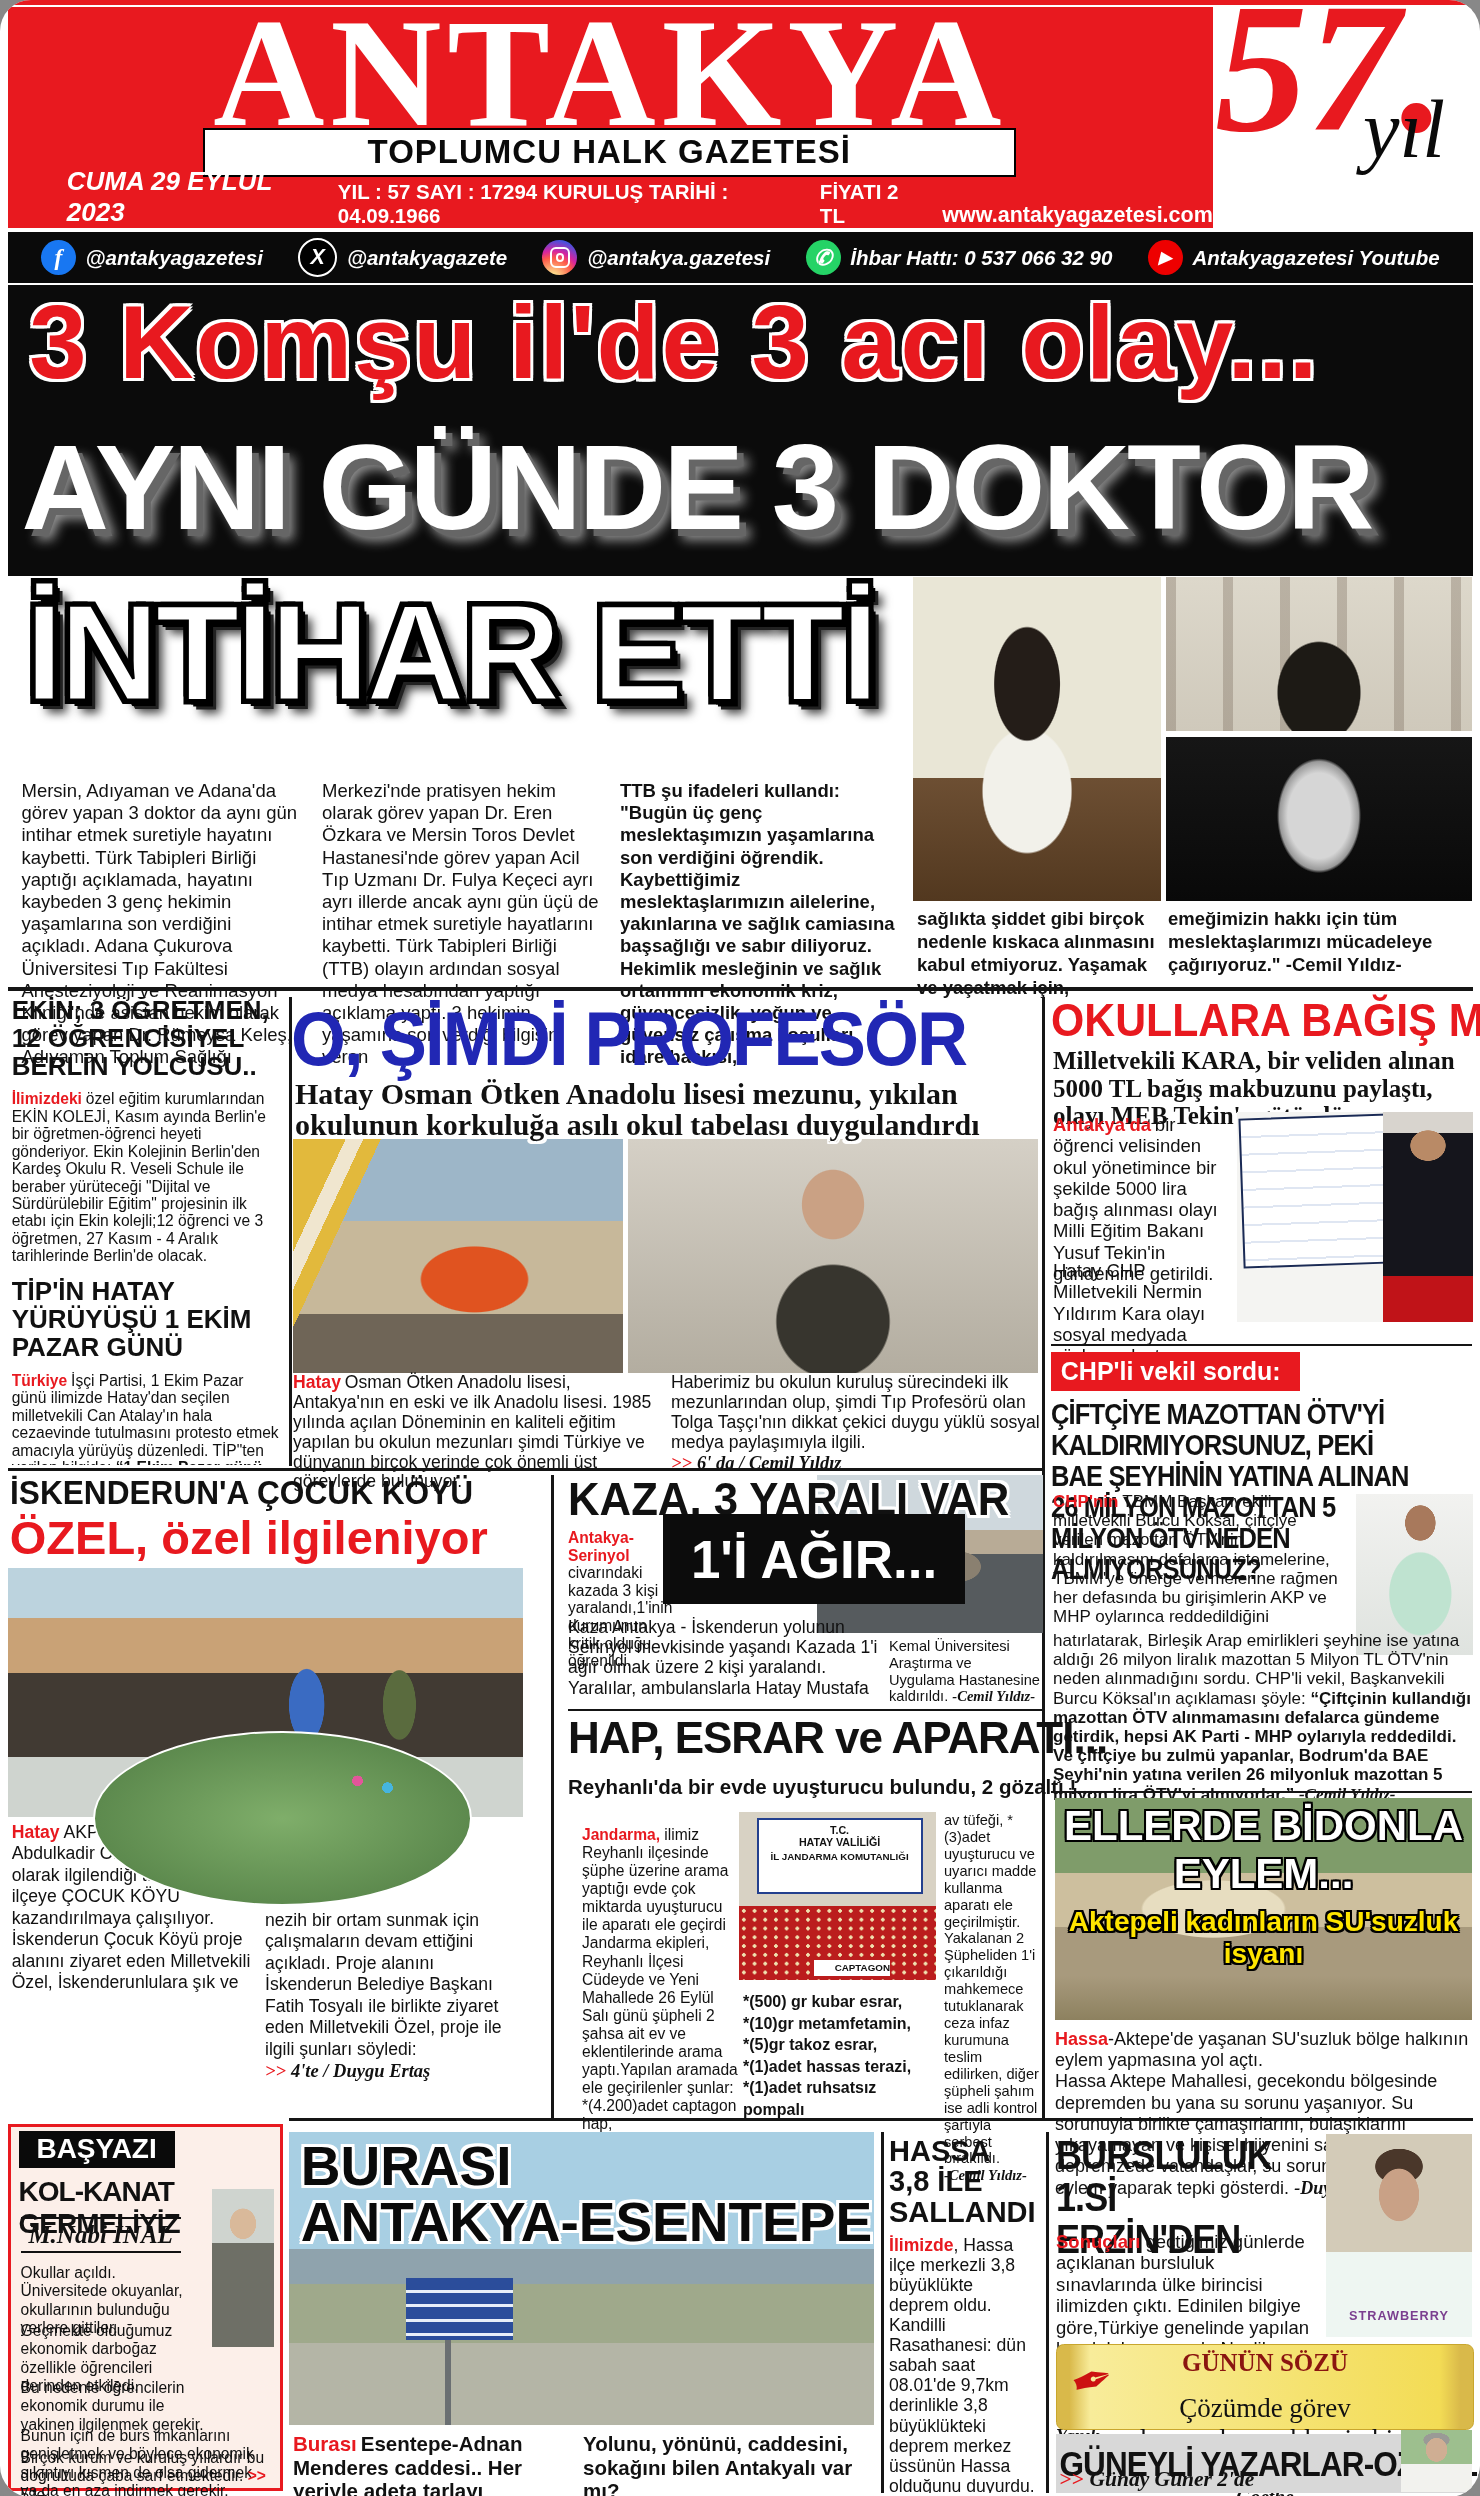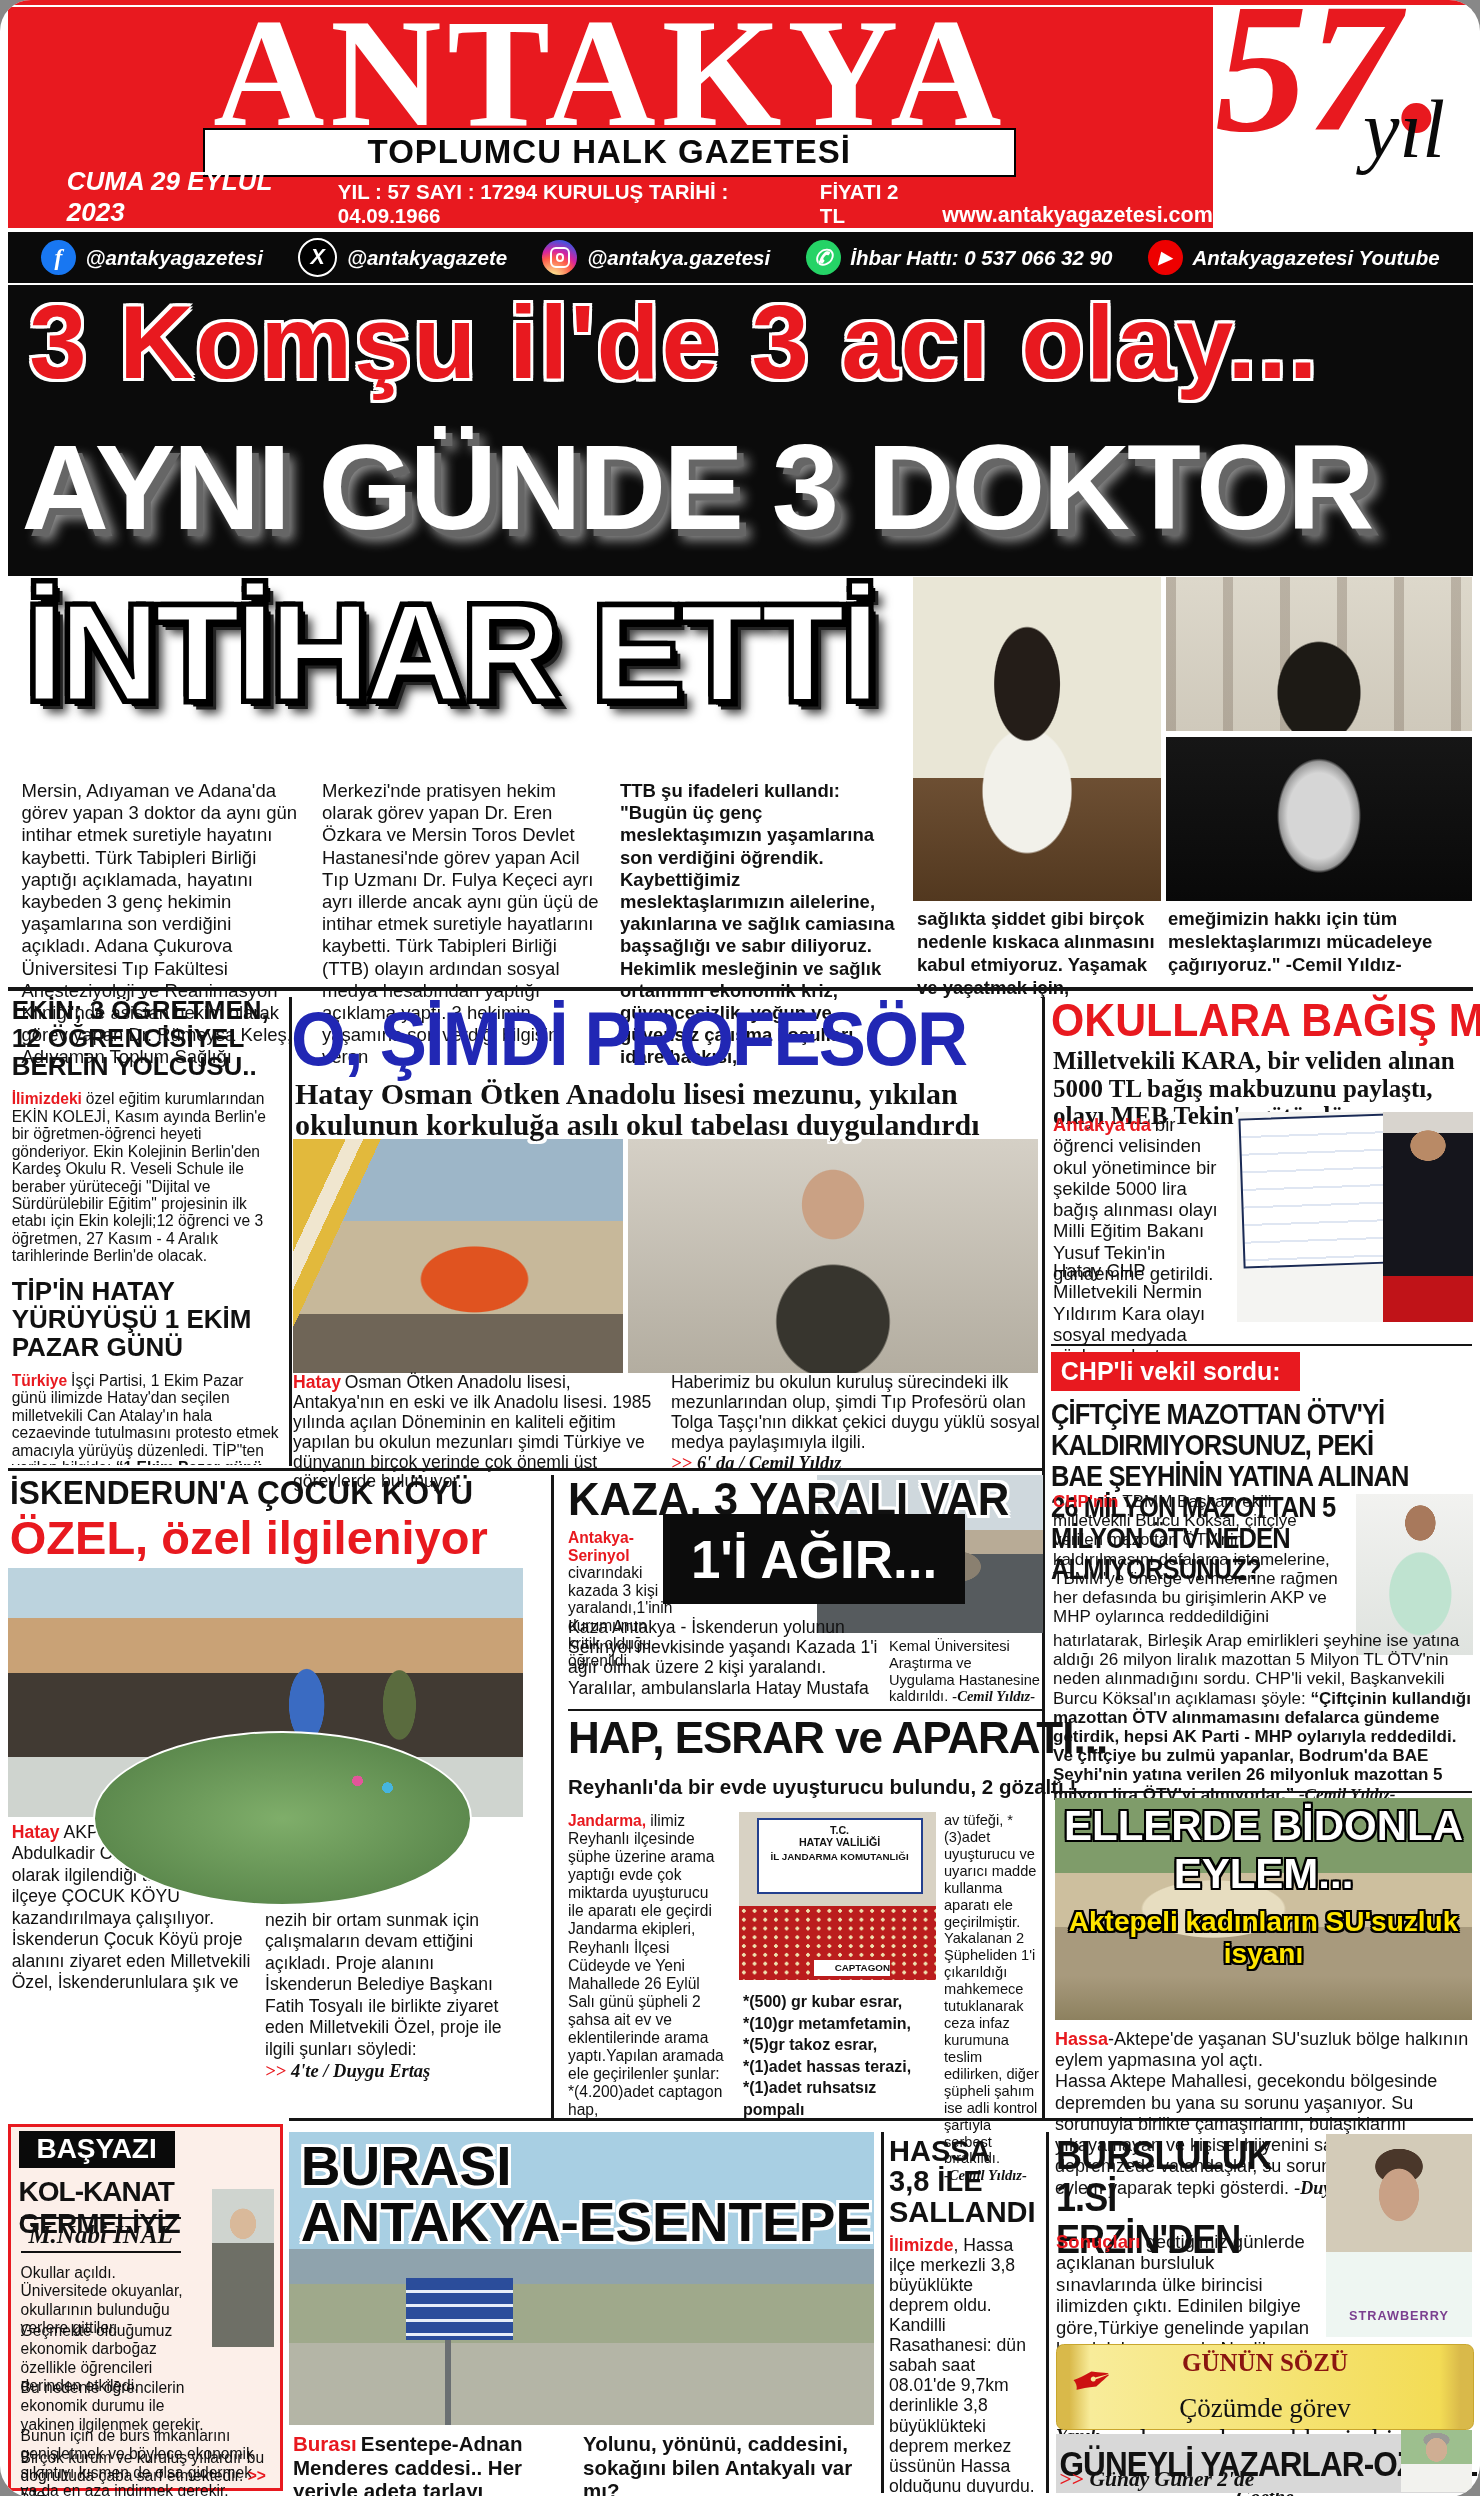--- a/index.html
+++ b/index.html
@@ -217,21 +217,21 @@
   <div class="ph" style="left:739px;top:1812px;width:197px;height:168px;background:#d8d2c4">
     <div class="abs" style="left:17.6px;top:5.9px;width:162px;height:72px;background:#fff;border:2px solid #23408e;text-align:center;font-weight:bold">
       <div style="font-size:10.7px;margin-top:3.9px">T.C.</div>
       <div style="font-size:10.7px">HATAY VALİLİĞİ</div>
       <div style="font-size:9.8px;margin-top:2.9px">İL JANDARMA KOMUTANLIĞI</div>
     </div>
     <div class="abs" style="left:0;top:94px;width:197px;height:74px;background:
         radial-gradient(circle 2px at 4.9px 4.9px,#efe0ae 0 1.6px,transparent 2px),#bb1d1d;background-size:10.7px 8.8px"></div>
     <div class="abs" style="left:75px;top:148px;width:76px;height:15.6px;background:#fff;font-size:9.8px;font-weight:bold;text-align:right;line-height:15.6px">CAPTAGON</div>
   </div>
-  <p class="abs" style="left:568px;top:1812px;width:158px;font-size:15.6px;line-height:1.16;margin:0">
+  <p class="abs" style="left:568px;top:1812px;width:158px;font-size:15.6px;line-height:1.16;margin:14px">
     <span class="lead" style="margin:0">Jandarma,</span> <span>ilimiz Reyhanlı ilçesinde şüphe üzerine arama yaptığı evde çok miktarda uyuşturucu ile aparatı ele geçirdi Jandarma ekipleri, Reyhanlı İlçesi Cüdeyde ve Yeni Mahallede 26 Eylül Salı günü  şüpheli 2 şahsa ait ev ve eklentilerinde arama yaptı.Yapılan aramada ele geçirilenler şunlar: *(4.200)adet captagon hap,</span>
   </p>
   <div class="abs b pre" style="left:743px;top:1991px;width:195px;font-size:16px;line-height:1.35">*(500) gr kubar esrar,
 *(10)gr metamfetamin,
 *(5)gr takoz esrar,
 *(1)adet hassas terazi,
 *(1)adet ruhsatsız pompalı</div>
   <p class="abs" style="left:944px;top:1812px;width:98px;font-size:14.6px;line-height:1.16;margin:0">
     <span>av tüfeği, *(3)adet uyuşturucu ve uyarıcı madde kullanma aparatı ele geçirilmiştir. Yakalanan 2 Şüpheliden 1'i çıkarıldığı mahkemece tutuklanarak ceza infaz kurumuna teslim edilirken, diğer şüpheli şahım ise adli kontrol şartıyla serbest bırakıldı.</span><br><span class="byline">-Cemil Yıldız-</span>
   </p>

